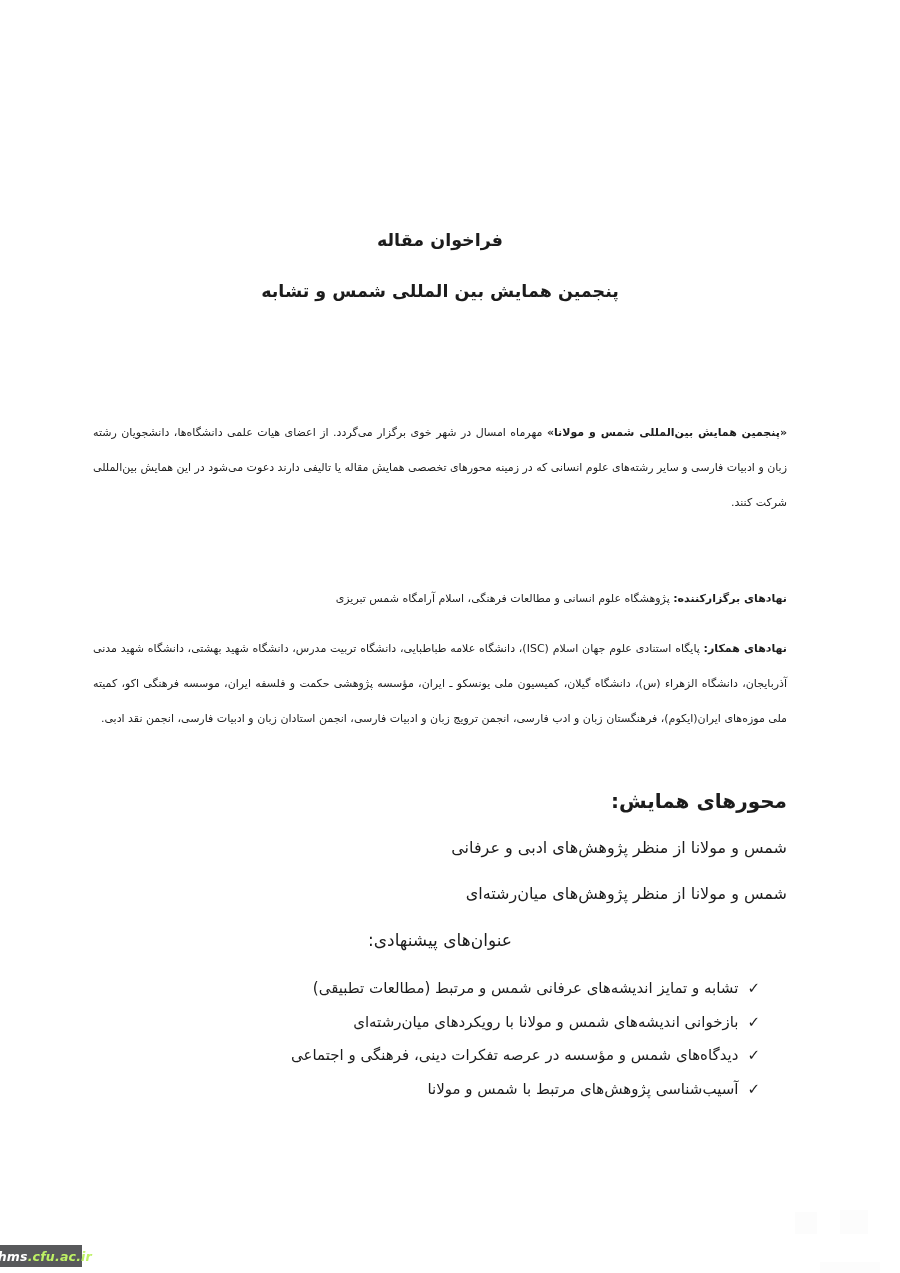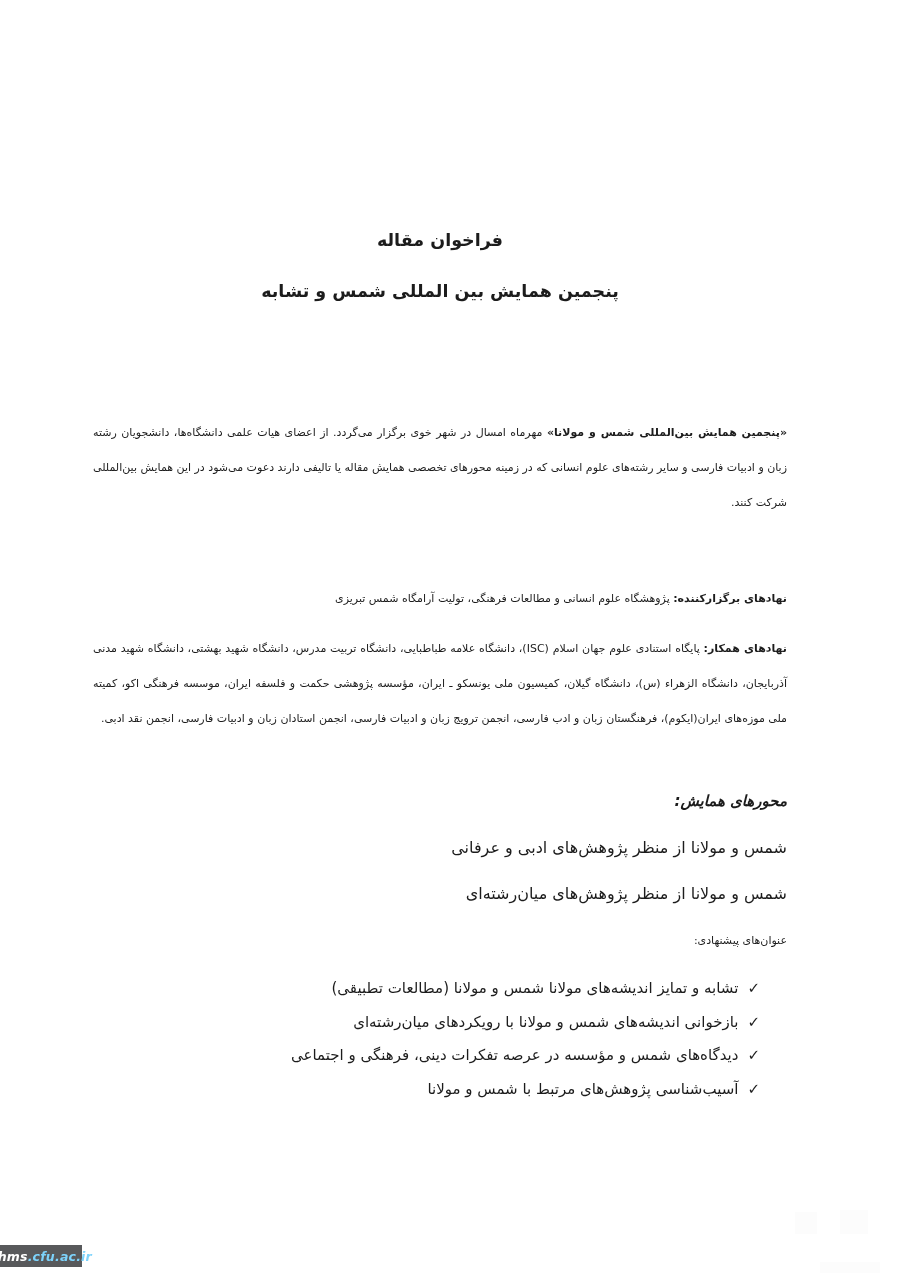--- a/index.html
+++ b/index.html
@@ -38,38 +38,37 @@
     font-size: 11px;
     line-height: 35px;
     text-align: justify;
   }
   .intro     { margin-top: 112px; }
   .organizers{ margin-top: 61px; }
   .partners  { margin-top: 15px; }
   .bold { font-weight: bold; }
   .themes-heading {
     margin: 48px 0 0 0;
-    font-size: 15px;
+    font-size: 20px;
     font-weight: bold;
     line-height: 35px;
     text-align: right;
-    font-style: italic;
   }
   .theme-item {
     margin: 11px 0 0 0;
     font-size: 16px;
     font-weight: normal;
     line-height: 35px;
     text-align: right;
   }
   .topics-heading {
     margin: 12px 0 0 0;
-    font-size: 11px;
+    font-size: 17px;
     line-height: 35px;
-    text-align: right;
+    text-align: center;
   }
   .topic-list {
     list-style: none;
     margin: 14px 0 0 0;
     padding: 0 27px 0 0;
   }
   .topic-list li {
     font-size: 15px;
     line-height: 33.5px;
     text-align: right;
@@ -89,48 +88,48 @@
     background: #58595b;
     display: flex;
     align-items: center;
     justify-content: center;
     font-style: italic;
     font-weight: bold;
     font-size: 12.5px;
     letter-spacing: 0.2px;
   }
   .wm-prefix { color: #ffffff; }
-  .wm-suffix { color: #7dd3fc; }
+  .wm-suffix { color: #bef264; }
   .faint-sq {
     position: absolute;
     background: #fcfcfc;
   }
 </style>
 </head>
 <body>
 
 <div class="content">
 
   <h1 class="doc-title">فراخوان مقاله</h1>
   <h2 class="doc-subtitle">پنجمین همایش بین المللی شمس و تشابه</h2>
 
   <p class="para intro"><span class="bold">«پنجمین همایش بین‌المللی شمس و مولانا»</span><span> مهرماه امسال در شهر خوی برگزار می‌گردد. از اعضای هیات علمی دانشگاه‌ها، دانشجویان رشته زبان و ادبیات فارسی و سایر رشته‌های علوم انسانی که در زمینه محورهای تخصصی همایش مقاله یا تالیفی دارند دعوت می‌شود در این همایش بین‌المللی شرکت کنند.</span></p>
 
-  <p class="para organizers"><span class="bold">نهادهای برگزارکننده:</span><span> پژوهشگاه علوم انسانی و مطالعات فرهنگی، تولیت آرامگاه شمس تبریزی</span></p>
+  <p class="para organizers"><span class="bold">نهادهای برگزارکننده:</span><span> پژوهشگاه علوم انسانی و مطالعات فرهنگی، اسلام آرامگاه شمس تبریزی</span></p>
 
   <p class="para partners"><span class="bold">نهادهای همکار:</span><span> پایگاه استنادی علوم جهان اسلام (ISC)، دانشگاه علامه طباطبایی، دانشگاه تربیت مدرس، دانشگاه شهید بهشتی، دانشگاه شهید مدنی آذربایجان، دانشگاه الزهراء (س)، دانشگاه گیلان، کمیسیون ملی یونسکو ـ ایران، مؤسسه پژوهشی حکمت و فلسفه ایران، موسسه فرهنگی اکو، کمیته ملی موزه‌های ایران(ایکوم)، فرهنگستان زبان و ادب فارسی، انجمن ترویج زبان و ادبیات فارسی، انجمن استادان زبان و ادبیات فارسی، انجمن نقد ادبی.</span></p>
 
   <p class="themes-heading">محورهای همایش:</p>
   <p class="theme-item">شمس و مولانا از منظر پژوهش‌های ادبی و عرفانی</p>
   <p class="theme-item">شمس و مولانا از منظر پژوهش‌های میان‌رشته‌ای</p>
 
   <p class="topics-heading">عنوان‌های پیشنهادی:</p>
 
   <ul class="topic-list">
-    <li><span class="check">✓</span><span>تشابه و تمایز اندیشه‌های مولانا شمس و مولانا (مطالعات تطبیقی)</span></li>
+    <li><span class="check">✓</span><span>تشابه و تمایز اندیشه‌های عرفانی شمس و مرتبط (مطالعات تطبیقی)</span></li>
     <li><span class="check">✓</span><span>بازخوانی اندیشه‌های شمس و مولانا با رویکردهای میان‌رشته‌ای</span></li>
     <li><span class="check">✓</span><span>دیدگاه‌های شمس و مؤسسه در عرصه تفکرات دینی، فرهنگی و اجتماعی</span></li>
     <li><span class="check">✓</span><span>آسیب‌شناسی پژوهش‌های مرتبط با شمس و مولانا</span></li>
   </ul>
 
 </div>
 
 <div class="faint-sq" style="left:840px; top:1210px; width:28px; height:24px;"></div>
 <div class="faint-sq" style="left:795px; top:1212px; width:22px; height:22px;"></div>
 <div class="faint-sq" style="left:820px; top:1262px; width:60px; height:11px;"></div>

